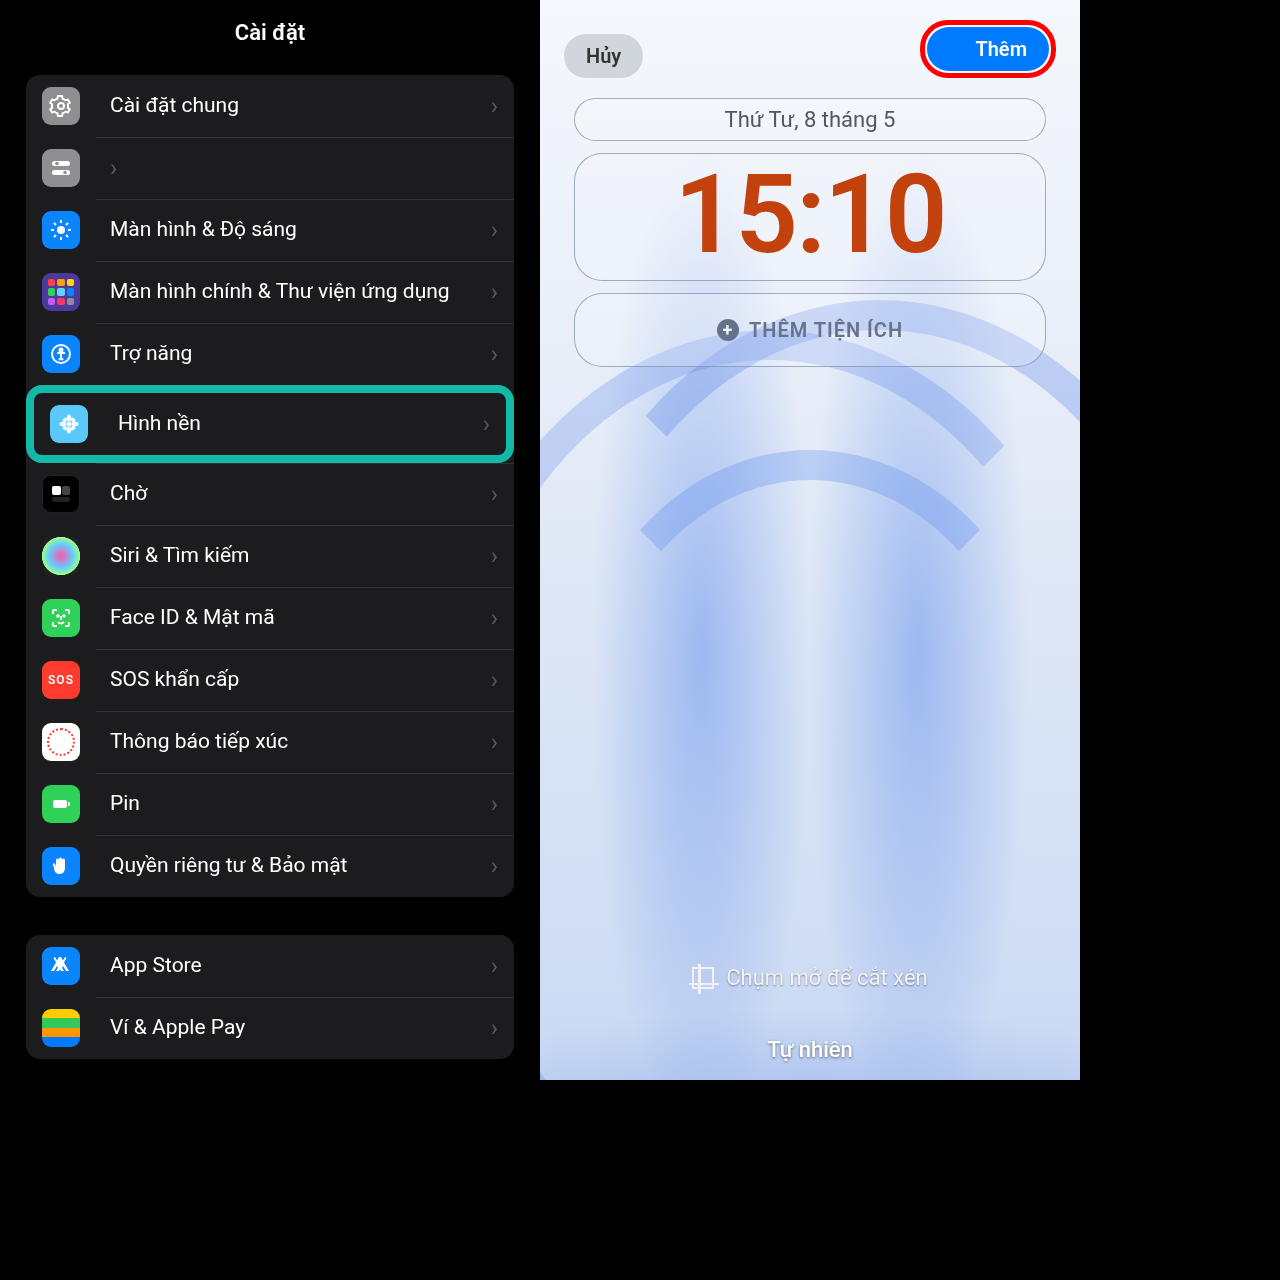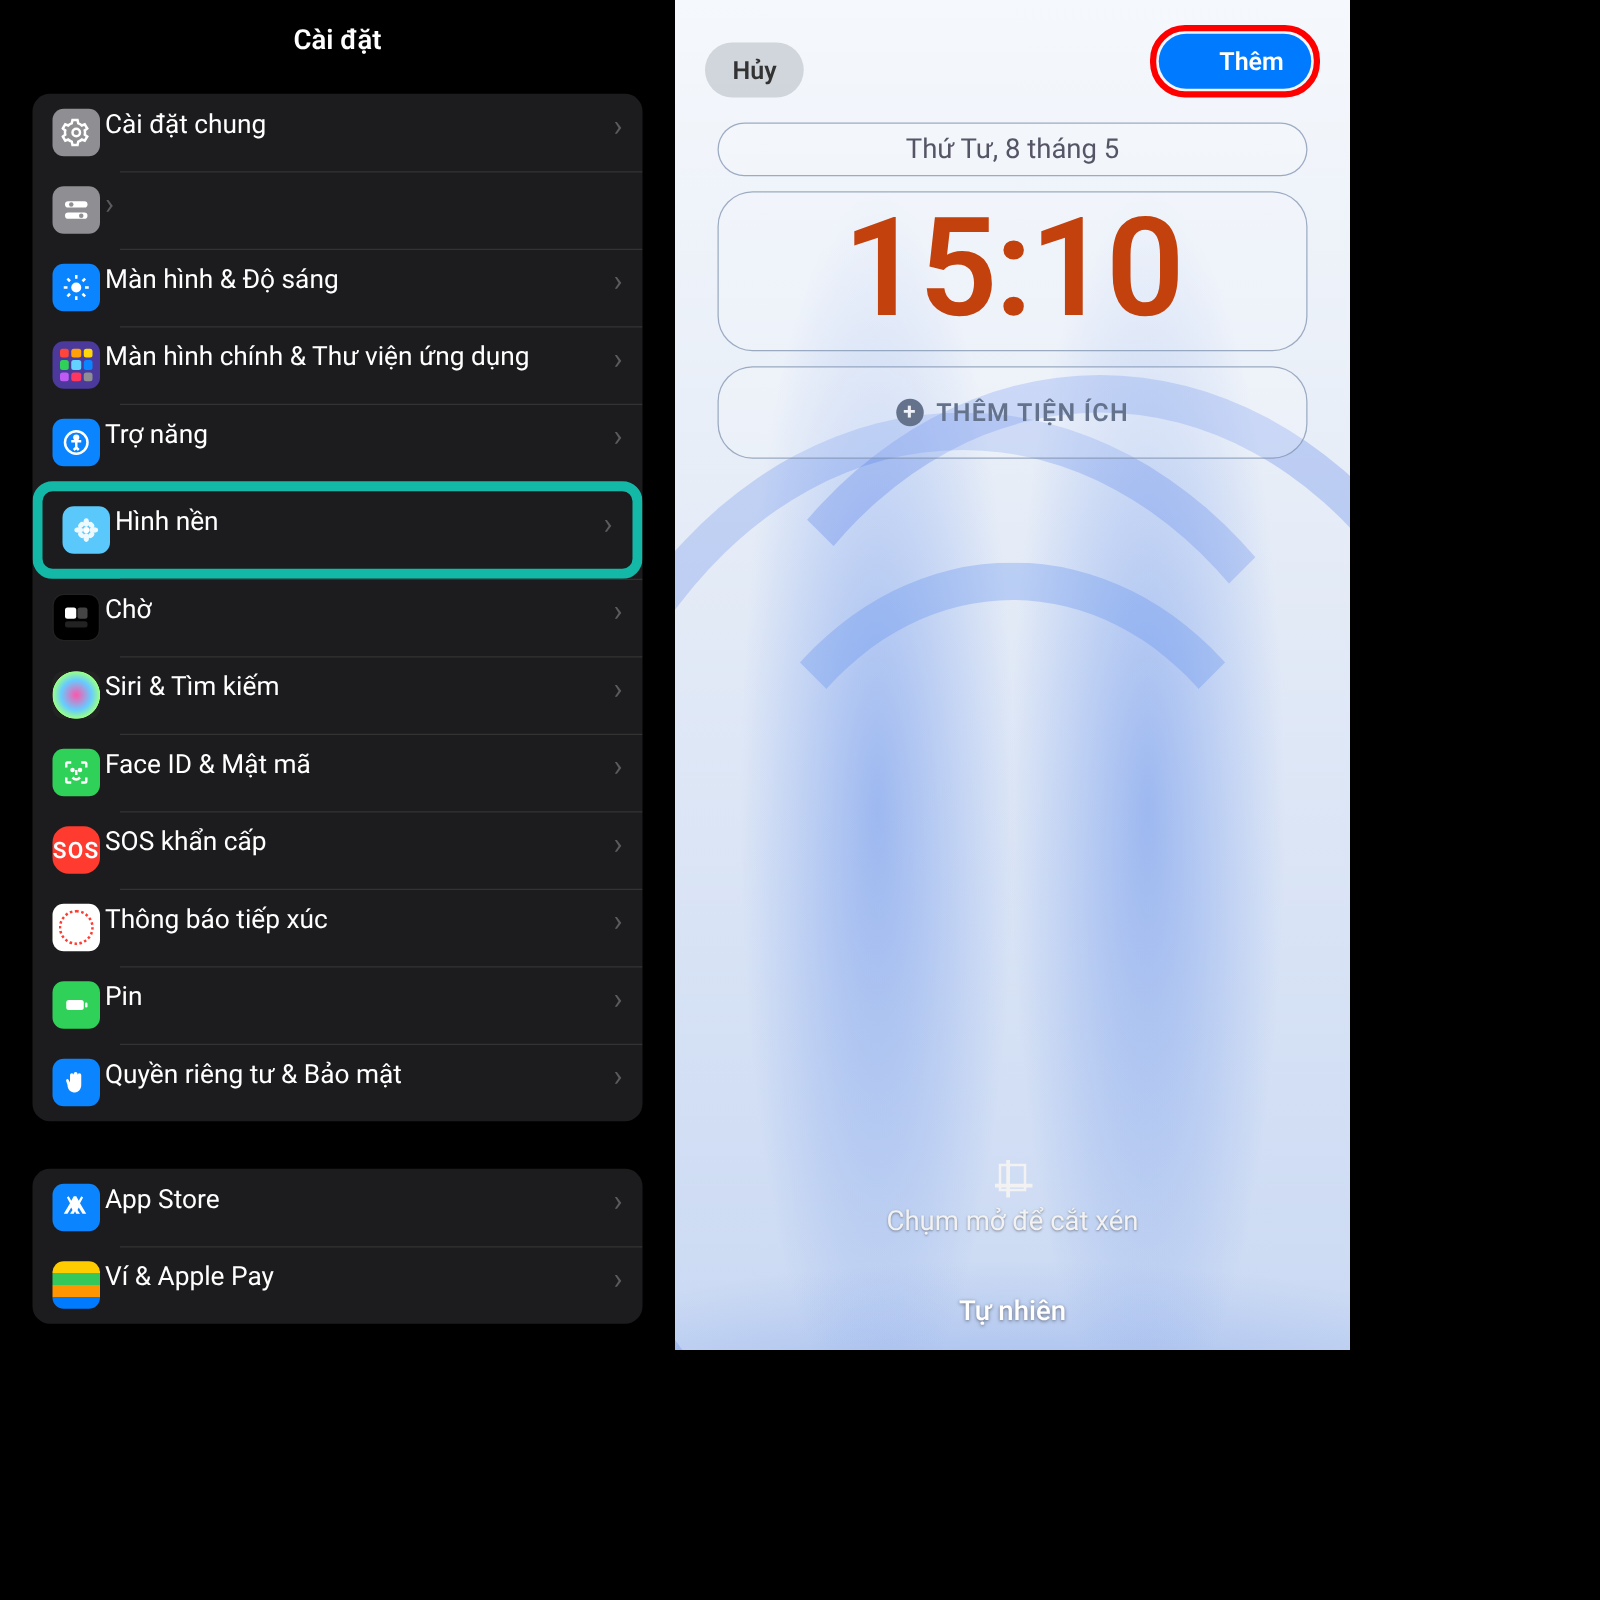--- a/index.html
+++ b/index.html
@@ -3,36 +3,36 @@
 <meta charset="utf-8">
 <style>
   * { margin: 0; padding: 0; box-sizing: border-box; font-family: -apple-system, BlinkMacSystemFont, "Segoe UI", Roboto, Helvetica, Arial, sans-serif; }
   body { width: 1080px; height: 1080px; display: flex; background: #000; }
   .pane { width: 540px; height: 1080px; position: relative; overflow: hidden; }
 
   
   .left { background: #000; color: #fff; }
   .left-header { text-align: center; font-size: 22px; font-weight: 600; padding: 20px 0 30px; }
   .group { margin: 0 26px 38px; background: #1c1c1e; border-radius: 14px; overflow: hidden; }
-  .row { display: flex; align-items: flex-start; gap: 4px; padding: 12px 16px; min-height: 60px; position: relative; cursor: pointer; }
+  .row { display: flex; align-items: center; gap: 30px; padding: 12px 16px; min-height: 60px; position: relative; cursor: pointer; }
   .row + .row::before { content: ""; position: absolute; top: 0; left: 70px; right: 0; height: 1px; background: #333; }
   .row .label { flex: 1; font-size: 21px; font-weight: 400; color: #fff; line-height: 1.3; }
   .row .chev { color: #5a5a5f; font-size: 24px; }
   .ic { width: 38px; height: 38px; border-radius: 9px; display: flex; align-items: center; justify-content: center; flex-shrink: 0; color: #fff; font-size: 20px; font-weight: 600; }
   .ic svg { width: 24px; height: 24px; }
   .ic-general { background: #8e8e93; }
   .ic-control { background: #8e8e93; }
   .ic-brightness { background: #0a84ff; }
   .ic-home { background: #4b3a9c; }
   .ic-access { background: #0a84ff; }
   .ic-wallpaper { background: #5ac8fa; }
   .ic-standby { background: #000; border:1px solid #222; }
   .ic-siri { background: radial-gradient(circle at 50% 50%, #f5a, #6cf 45%, #9f8 70%, #222 72%); }
   .ic-faceid { background: #30d158; }
-  .ic-sos { background: #ff3b30; font-size:18px; letter-spacing:1px;border-radius:13px; }
+  .ic-sos { background: #ff3b30; font-size:12px; letter-spacing:1px; }
   .ic-exposure { background: #fff; position: relative; }
   .ic-exposure::after{content:"";position:absolute;inset:5px;border-radius:50%;border:2px dotted #ff3b30;}
   .ic-battery { background: #30d158; }
   .ic-privacy { background: #0a84ff; }
   .ic-appstore { background: #0a84ff; }
   .ic-wallet { background: linear-gradient(#ffcc00 25%, #34c759 25% 50%, #ff9500 50% 75%, #007aff 75%); }
 
   .highlight-red { border: 8px solid #14b8a6; border-radius: 16px; }
   .row.highlight-red::before { display:none; }
 
@@ -61,21 +61,21 @@
   .btn-cancel { background: rgba(180,185,195,0.55); color: #333; }
   .btn-add-wrap { border: 5px solid #ff0000; border-radius: 28px; padding: 2px; }
   .btn-add { background: #007aff; color: #fff; display:block;padding-left:48px; }
 
   .lock-widgets { position:absolute; top:98px; left:34px; right:34px; display:flex; flex-direction:column; gap:12px; align-items:stretch; }
   .ls-date { border:1.5px solid rgba(120,140,170,0.7); border-radius:24px; text-align:center; padding:8px 10px; color:#556; font-size:22px; background: rgba(255,255,255,0.15); }
   .ls-time { border:1.5px solid rgba(120,140,170,0.7); border-radius:28px; text-align:center; color:#c2410c; font-size:110px; font-weight:600; letter-spacing:-2px; line-height:1; padding:6px 0 10px; background: rgba(255,255,255,0.15); }
   .ls-addw { border:1.5px solid rgba(120,140,170,0.7); border-radius:28px; text-align:center; color:#64728c; font-size:20px; font-weight:600; padding:24px 0; background: rgba(255,255,255,0.2); letter-spacing:1px; display:flex; align-items:center; justify-content:center; gap:10px; }
   .plus-circ{display:inline-flex;width:22px;height:22px;border-radius:50%;background:#64728c;color:#eef2f8;align-items:center;justify-content:center;font-size:18px;font-weight:700;line-height:1;}
 
-  .crop-hint { position:absolute; bottom:90px; left:0; right:0; text-align:center; color:#f2f2f2; font-size:22px; text-shadow:0 1px 2px rgba(0,0,0,0.4); display:flex; align-items:center; justify-content:center; gap:12px;flex-direction:column;}
+  .crop-hint { position:absolute; bottom:90px; left:0; right:0; text-align:center; color:#f2f2f2; font-size:22px; text-shadow:0 1px 2px rgba(0,0,0,0.4); display:flex; align-items:center; justify-content:center; gap:12px;}
   .crop-icon{ display:inline-block; width:22px; height:22px; border:2.5px solid #f2f2f2; position:relative;}
   .crop-icon::before,.crop-icon::after{content:"";position:absolute;background:#f2f2f2;}
   .crop-icon::before{width:2.5px;height:30px;left:4px;top:-5px;}
   .crop-icon::after{height:2.5px;width:30px;top:14px;left:-5px;}
 
   .filter-label { position:absolute; bottom:18px; left:0; right:0; text-align:center; color:#fff; font-size:22px; font-weight:500; text-shadow:0 1px 3px rgba(0,0,0,0.5); }
 </style>
 </head>
 <body>
 

